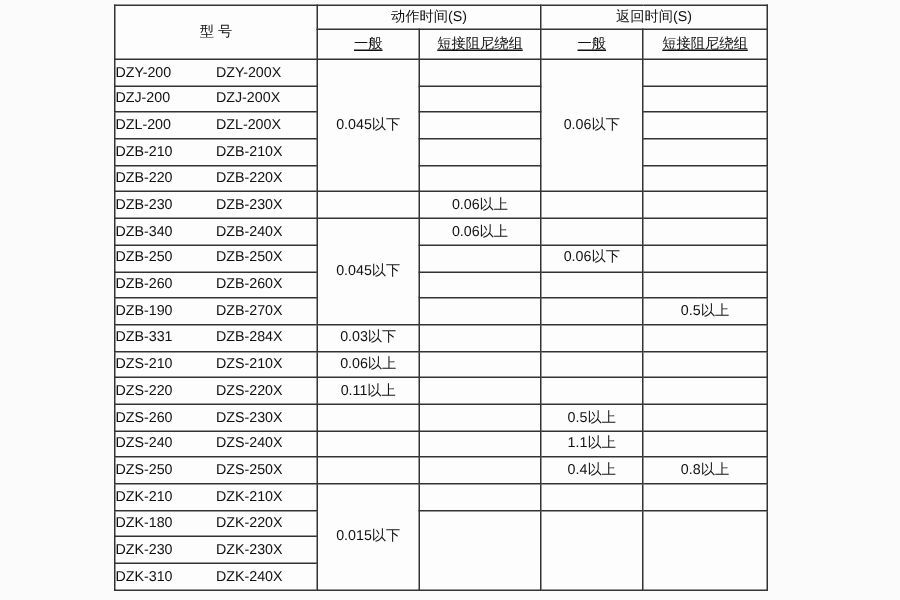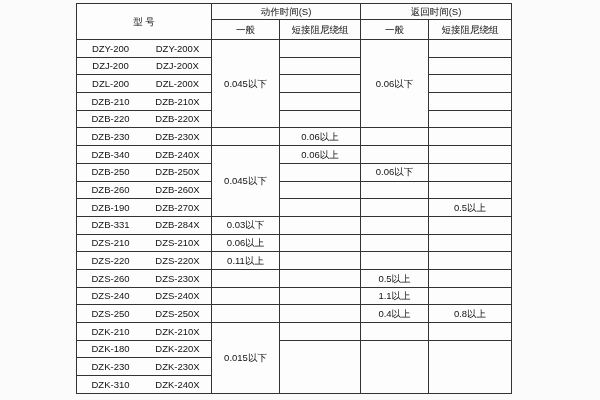--- a/index.html
+++ b/index.html
@@ -22,28 +22,28 @@
     padding:0;
     font-size:9.5px;
     font-weight:normal;
     text-align:center;
     vertical-align:middle;
     line-height:1;
     overflow:hidden;
     white-space:nowrap;
   }
   .spec thead tr.h1{height:16px;}
-  .spec thead tr.h2{height:20px;}
+  .spec thead tr.h2{height:20px;text-decoration:underline;}
   .spec tbody tr{height:17.7px;}
   td.model-cell .pair{
     display:grid;
     grid-template-columns:1fr 1fr;
     align-items:center;
   }
-  td.model-cell .pair span{display:block;text-align:center;}
+  td.model-cell .pair span{display:block;text-align:left;}
 </style>
 </head>
 <body>
 
 <div class="stage">
   <table class="spec">
     <colgroup>
       <col style="width:135px">
       <col style="width:68px">
       <col style="width:81px">

